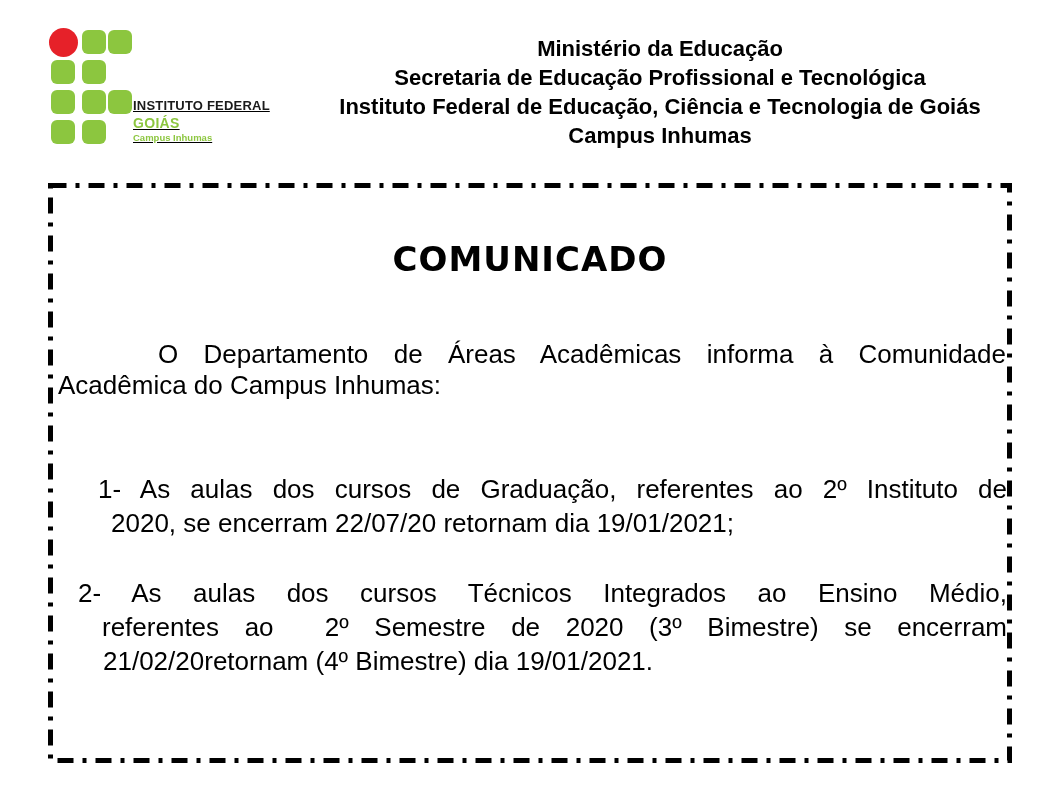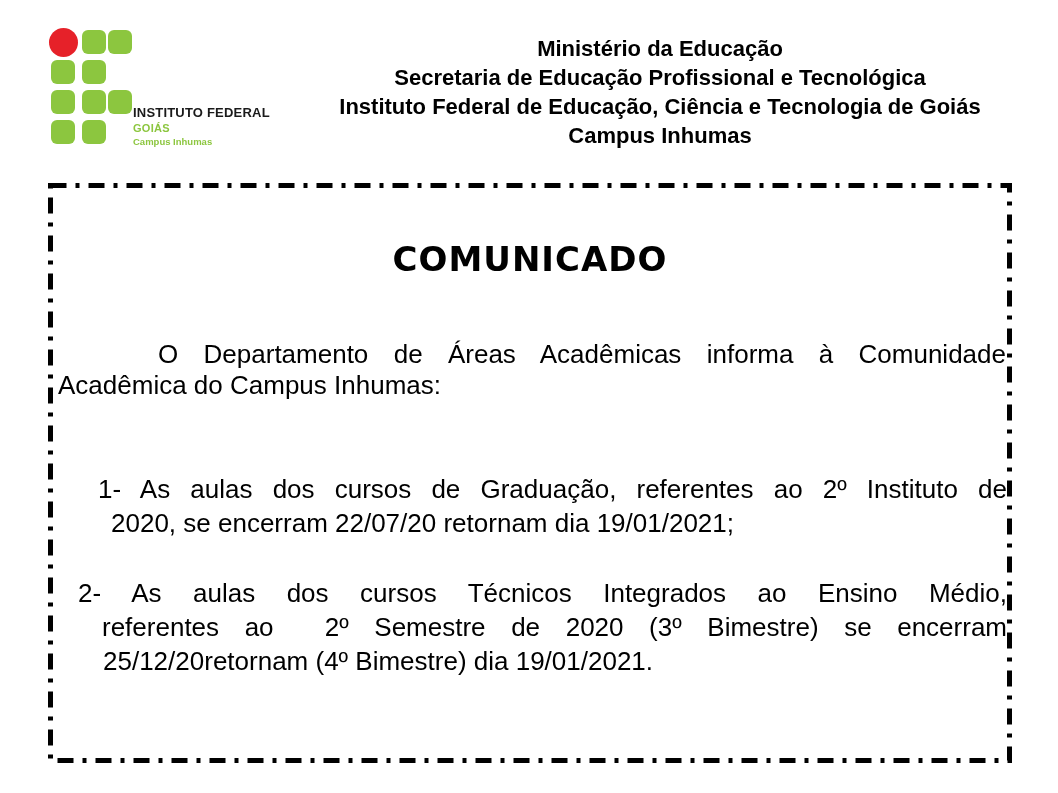--- a/index.html
+++ b/index.html
@@ -16,23 +16,23 @@
   .logo-mark { position: absolute; left: 48px; top: 28px; width: 140px; height: 122px; }
   .logo-mark .sq {
     position: absolute; width: 24px; height: 24px;
     background: #8CC63F; border-radius: 6px;
   }
   .logo-mark .dot {
     position: absolute; width: 29px; height: 29px;
     background: #E62129; border-radius: 50%;
     left: 1px; top: 0px;
   }
-  .logo-text { position: absolute; left: 133px; top: 106px; line-height: 1; }
+  .logo-text { position: absolute; left: 133px; top: 99px; line-height: 1; text-decoration: underline; }
   .logo-inst  { font-weight: bold; font-size: 13px; color: #1a1a1a; letter-spacing: 0.2px; }
-  .logo-state { font-weight: bold; font-size: 11px; color: #8CC63F; margin-top: 4px; letter-spacing: 0.3px; }
+  .logo-state { font-weight: bold; font-size: 14px; color: #8CC63F; margin-top: 4px; letter-spacing: 0.3px; }
   .logo-campus{ font-weight: bold; font-size: 9.5px; color: #8CC63F; margin-top: 3px; }
 
   
   .header {
     position: absolute; left: 260px; top: 34px; width: 800px;
     text-align: center; font-weight: bold; font-size: 22px; line-height: 29px;
   }
   .header div { white-space: nowrap; }
 
   
@@ -109,17 +109,17 @@
     </div>
 
     <div class="item item-1 body-text">
       <div class="ln i1l1 jl"><span>1- As </span><span class="b">aulas dos cursos de Graduação</span><span>, referentes ao 2º Instituto de</span></div>
       <div class="ln i1l2"><span>2020, se encerram </span><span class="b">22/07/20</span><span> retornam </span><span class="b">dia 19/01/2021</span><span>;</span></div>
     </div>
 
     <div class="item item-2 body-text">
       <div class="ln i2l1 jl"><span>2- As aulas dos </span><span class="b">cursos Técnicos Integrados ao Ensino Médio,</span></div>
       <div class="ln i2l2 jl"><span>referentes ao &nbsp;2º Semestre de 2020 (3º Bimestre) se encerram</span></div>
-      <div class="ln i2l3"><span class="b">25/12/20</span><span>retornam (4º Bimestre) </span><span class="b">dia 19/01/2021</span><span>.</span></div>
+      <div class="ln i2l3"><span class="b">21/02/20</span><span>retornam (4º Bimestre) </span><span class="b">dia 19/01/2021</span><span>.</span></div>
     </div>
   </div>
 
 </div>
 
 </body></html>

